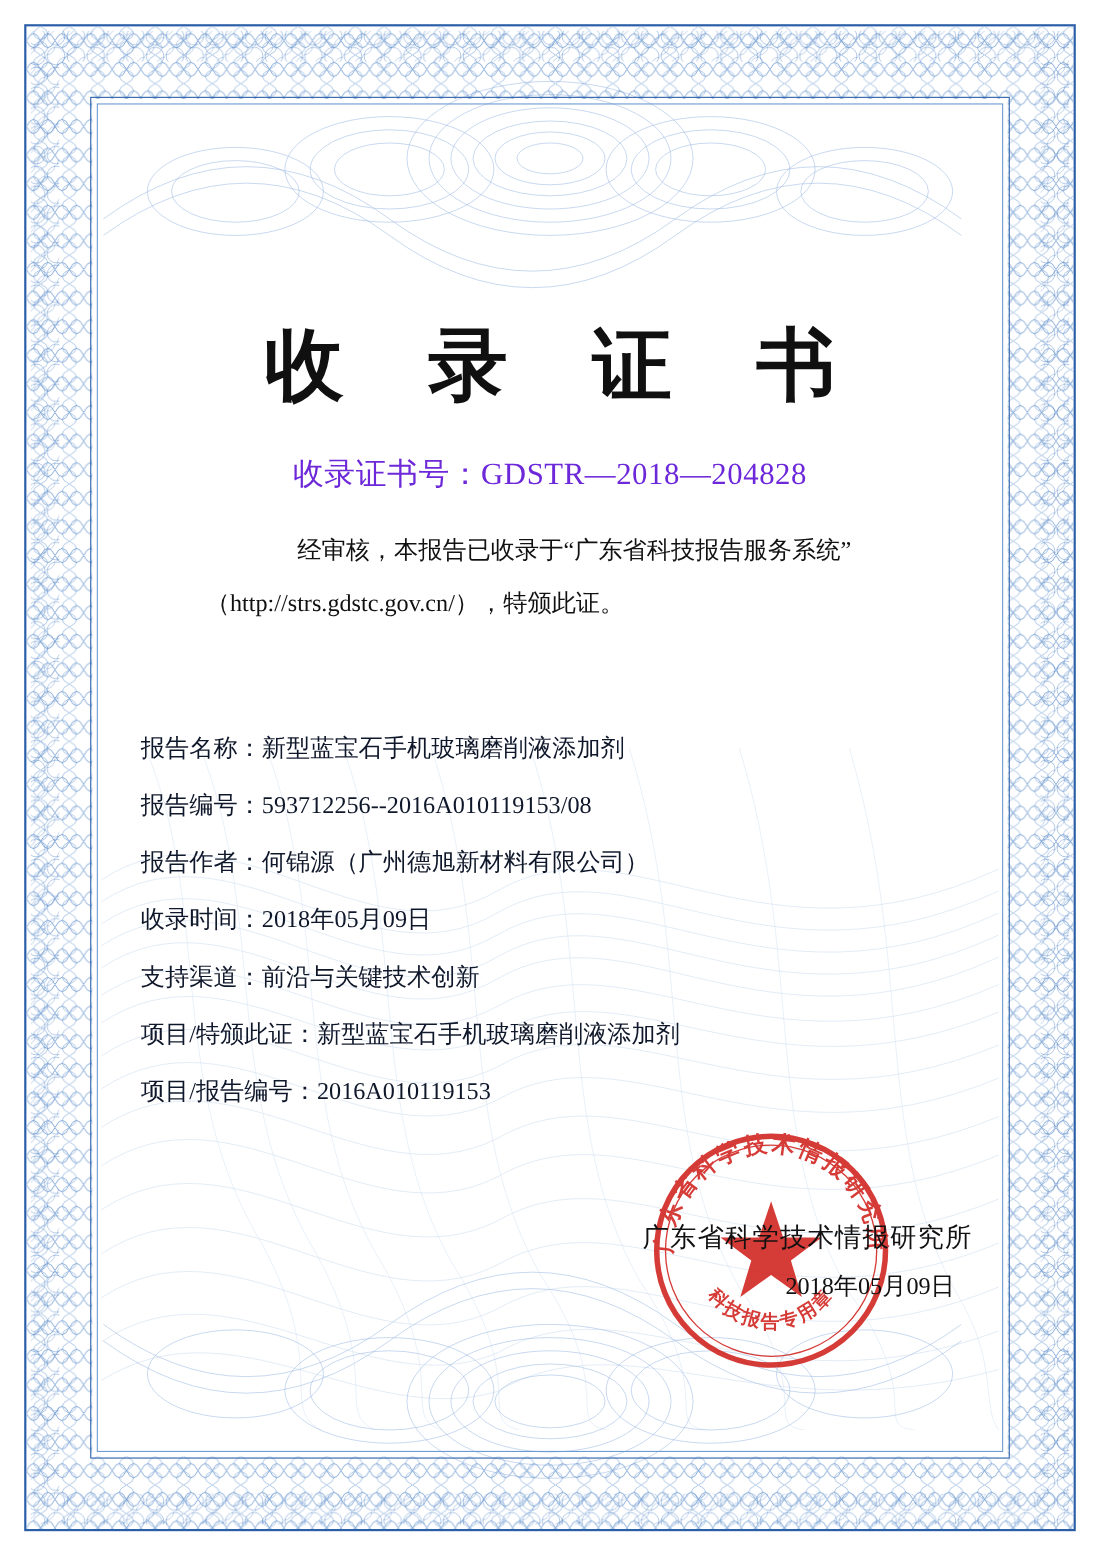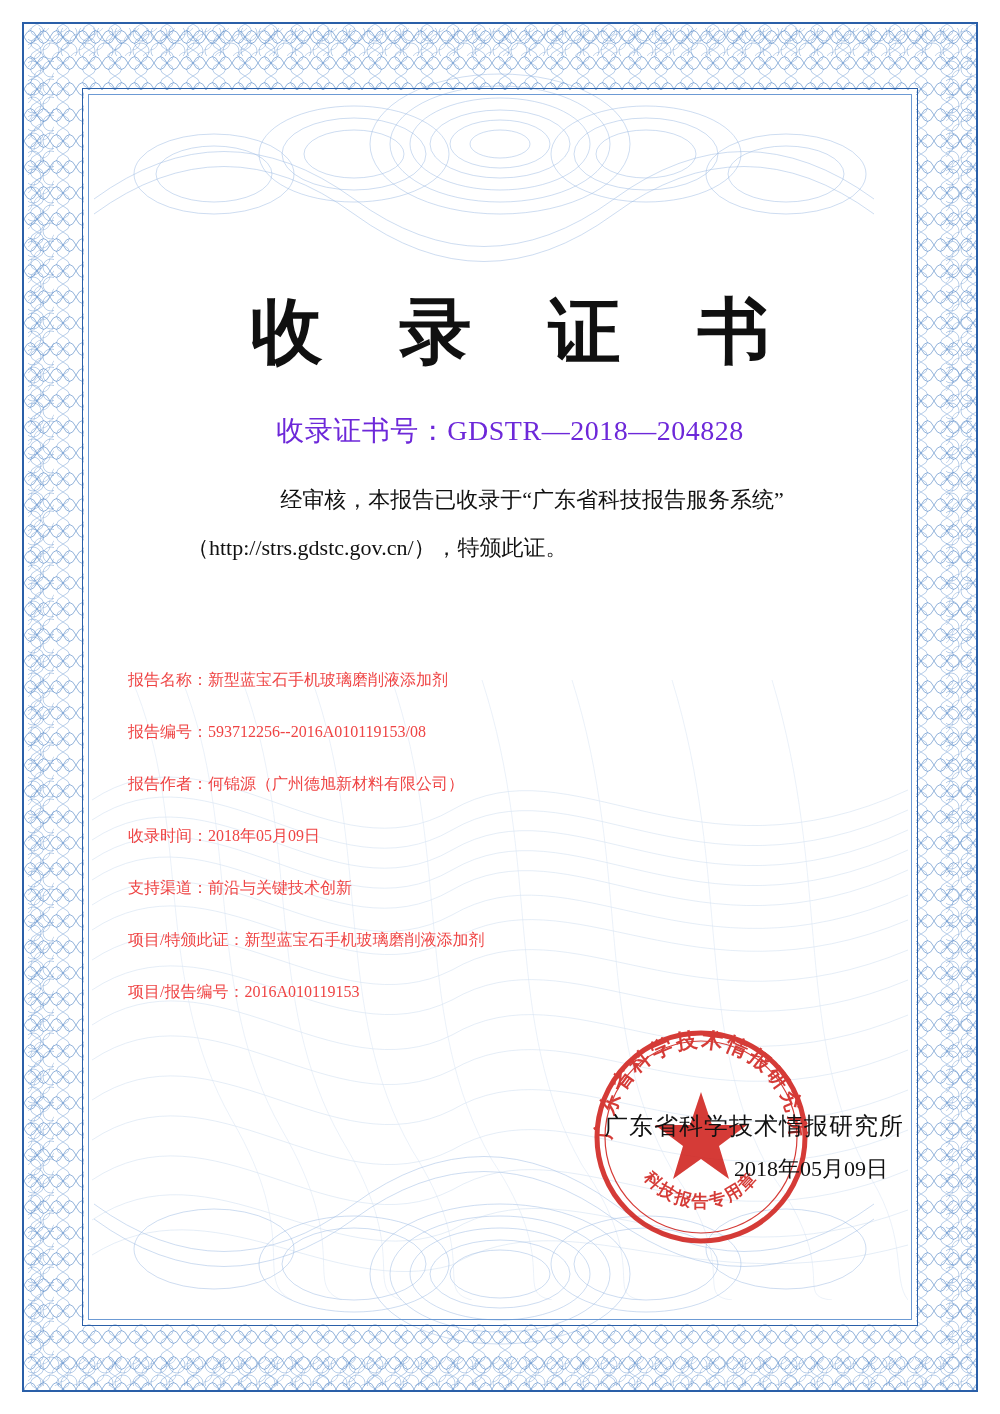--- a/index.html
+++ b/index.html
@@ -59,21 +59,21 @@
     width: 816px;
     height: 620px;
     pointer-events: none;
     opacity: 0.55;
   }
 
   
   .content {
     position: absolute;
     left: 88px; top: 94px;
-    width: 824px; height: 1226px; padding-left: 20px;
+    width: 824px; height: 1226px;
   }
 
   .cert-title {
     position: absolute;
     top: 190px;
     left: 0; right: 0;
     text-align: center;
     font-family: "DejaVu Serif", "Liberation Serif", serif;
     font-size: 72px;
     letter-spacing: 26px;
@@ -108,23 +108,23 @@
     font-family: "Liberation Serif", serif;
   }
 
   .fields {
     position: absolute;
     top: 560px;
     left: 40px;
     right: 40px;
   }
   .field-row {
-    font-size: 16px;
+    font-size: 22px;
     line-height: 52px;
-    color: #ef4444;
+    color: #0f172a;
     white-space: nowrap;
   }
   .field-label { }
   .field-value { }
 
   .sign-block {
     position: absolute;
     right: 28px;
     top: 1010px;
     width: 440px;

